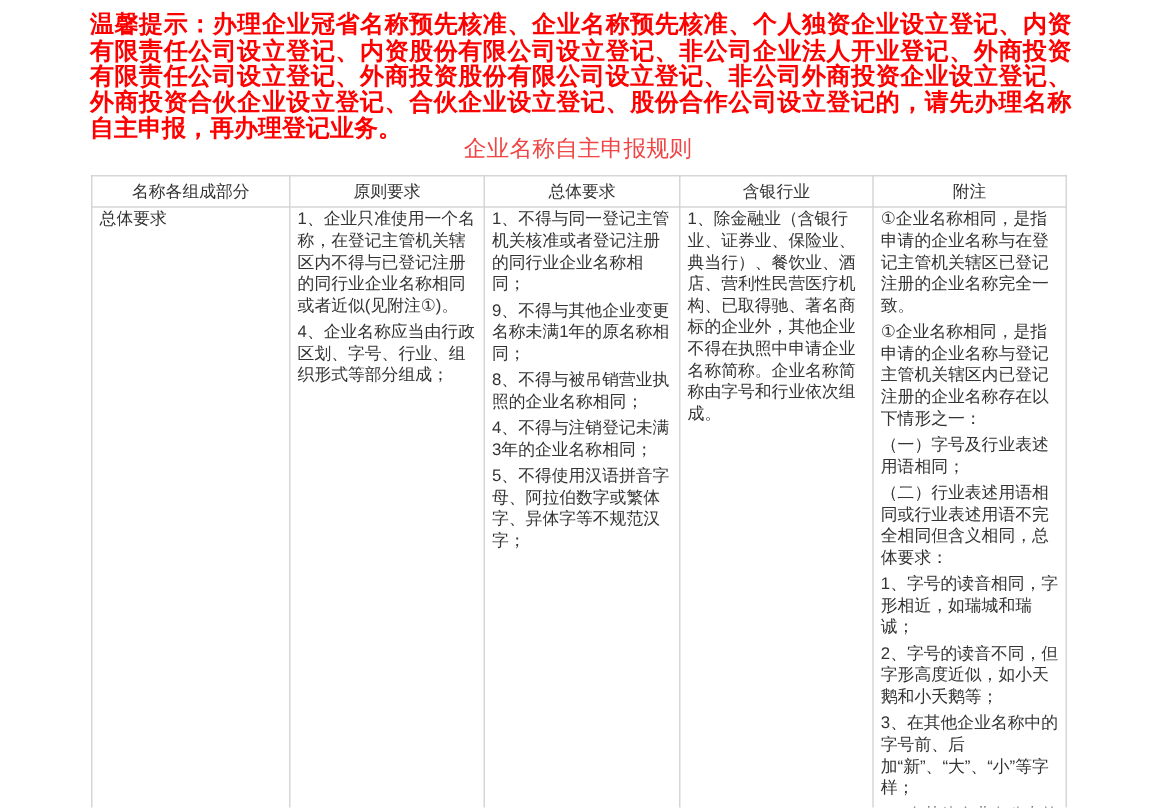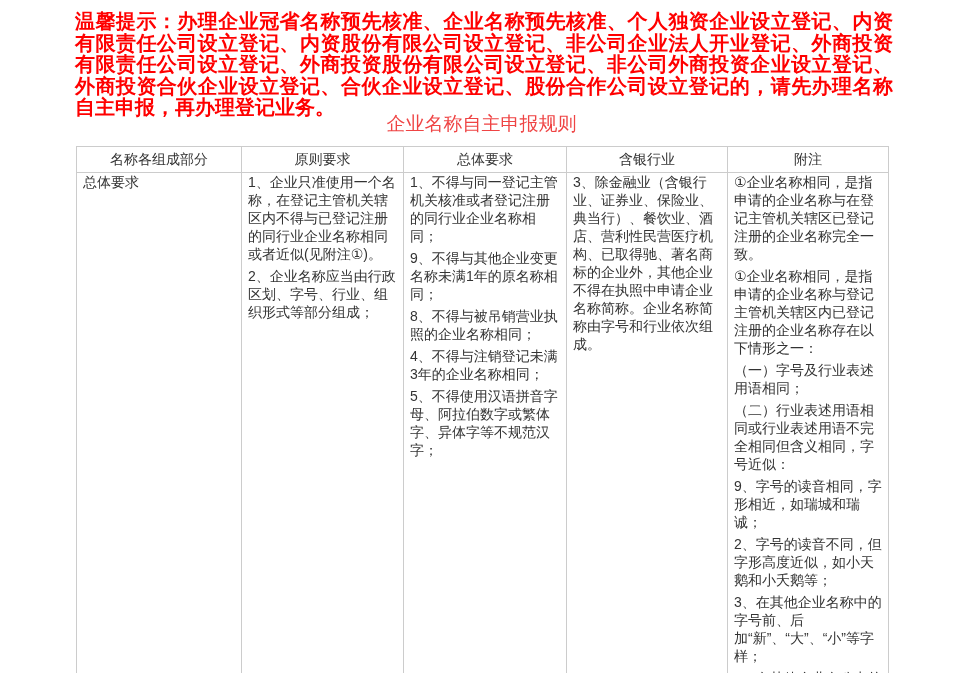--- a/index.html
+++ b/index.html
@@ -102,38 +102,38 @@
           <th>附注</th>
         </tr>
       </thead>
       <tbody>
         <tr>
           <td class="c1">
             <p>总体要求</p>
           </td>
           <td class="c2">
             <p>1、企业只准使用一个名称，在登记主管机关辖区内不得与已登记注册的同行业企业名称相同或者近似(见附注①)。</p>
-            <p>2、企业名称应当由行政区划、字号、行业、组织形式等部分组成；</p>
+            <p>4、企业名称应当由行政区划、字号、行业、组织形式等部分组成；</p>
           </td>
           <td class="c3">
             <p>1、不得与同一登记主管机关核准或者登记注册的同行业企业名称相同；</p>
             <p>9、不得与其他企业变更名称未满1年的原名称相同；</p>
             <p>8、不得与被吊销营业执照的企业名称相同；</p>
             <p>4、不得与注销登记未满3年的企业名称相同；</p>
             <p>5、不得使用汉语拼音字母、阿拉伯数字或繁体字、异体字等不规范汉字；</p>
           </td>
           <td class="c4">
-            <p>3、除金融业（含银行业、证券业、保险业、典当行）、餐饮业、酒店、营利性民营医疗机构、已取得驰、著名商标的企业外，其他企业不得在执照中申请企业名称简称。企业名称简称由字号和行业依次组成。</p>
+            <p>1、除金融业（含银行业、证券业、保险业、典当行）、餐饮业、酒店、营利性民营医疗机构、已取得驰、著名商标的企业外，其他企业不得在执照中申请企业名称简称。企业名称简称由字号和行业依次组成。</p>
           </td>
           <td class="c5">
             <p>①企业名称相同，是指申请的企业名称与在登记主管机关辖区已登记注册的企业名称完全一致。</p>
             <p>①企业名称相同，是指申请的企业名称与登记主管机关辖区内已登记注册的企业名称存在以下情形之一：</p>
             <p>（一）字号及行业表述用语相同；</p>
-            <p>（二）行业表述用语相同或行业表述用语不完全相同但含义相同，字号近似：</p>
-            <p>9、字号的读音相同，字形相近，如瑞城和瑞诚；</p>
+            <p>（二）行业表述用语相同或行业表述用语不完全相同但含义相同，总体要求：</p>
+            <p>1、字号的读音相同，字形相近，如瑞城和瑞诚；</p>
             <p>2、字号的读音不同，但字形高度近似，如小天鹅和小夭鹅等；</p>
             <p>3、在其他企业名称中的字号前、后加“新”、“大”、“小”等字样；</p>
             <p>4、在其他企业名称中的字号后加“行”（念hang）、“轩”、“居”、“园”、“馆”、“亭”、“阁”、“会”、“所”、“坊”、“阁”、“社”、“堂”等代</p>
           </td>
         </tr>
       </tbody>
     </table>
   </div>
 
 </div>

